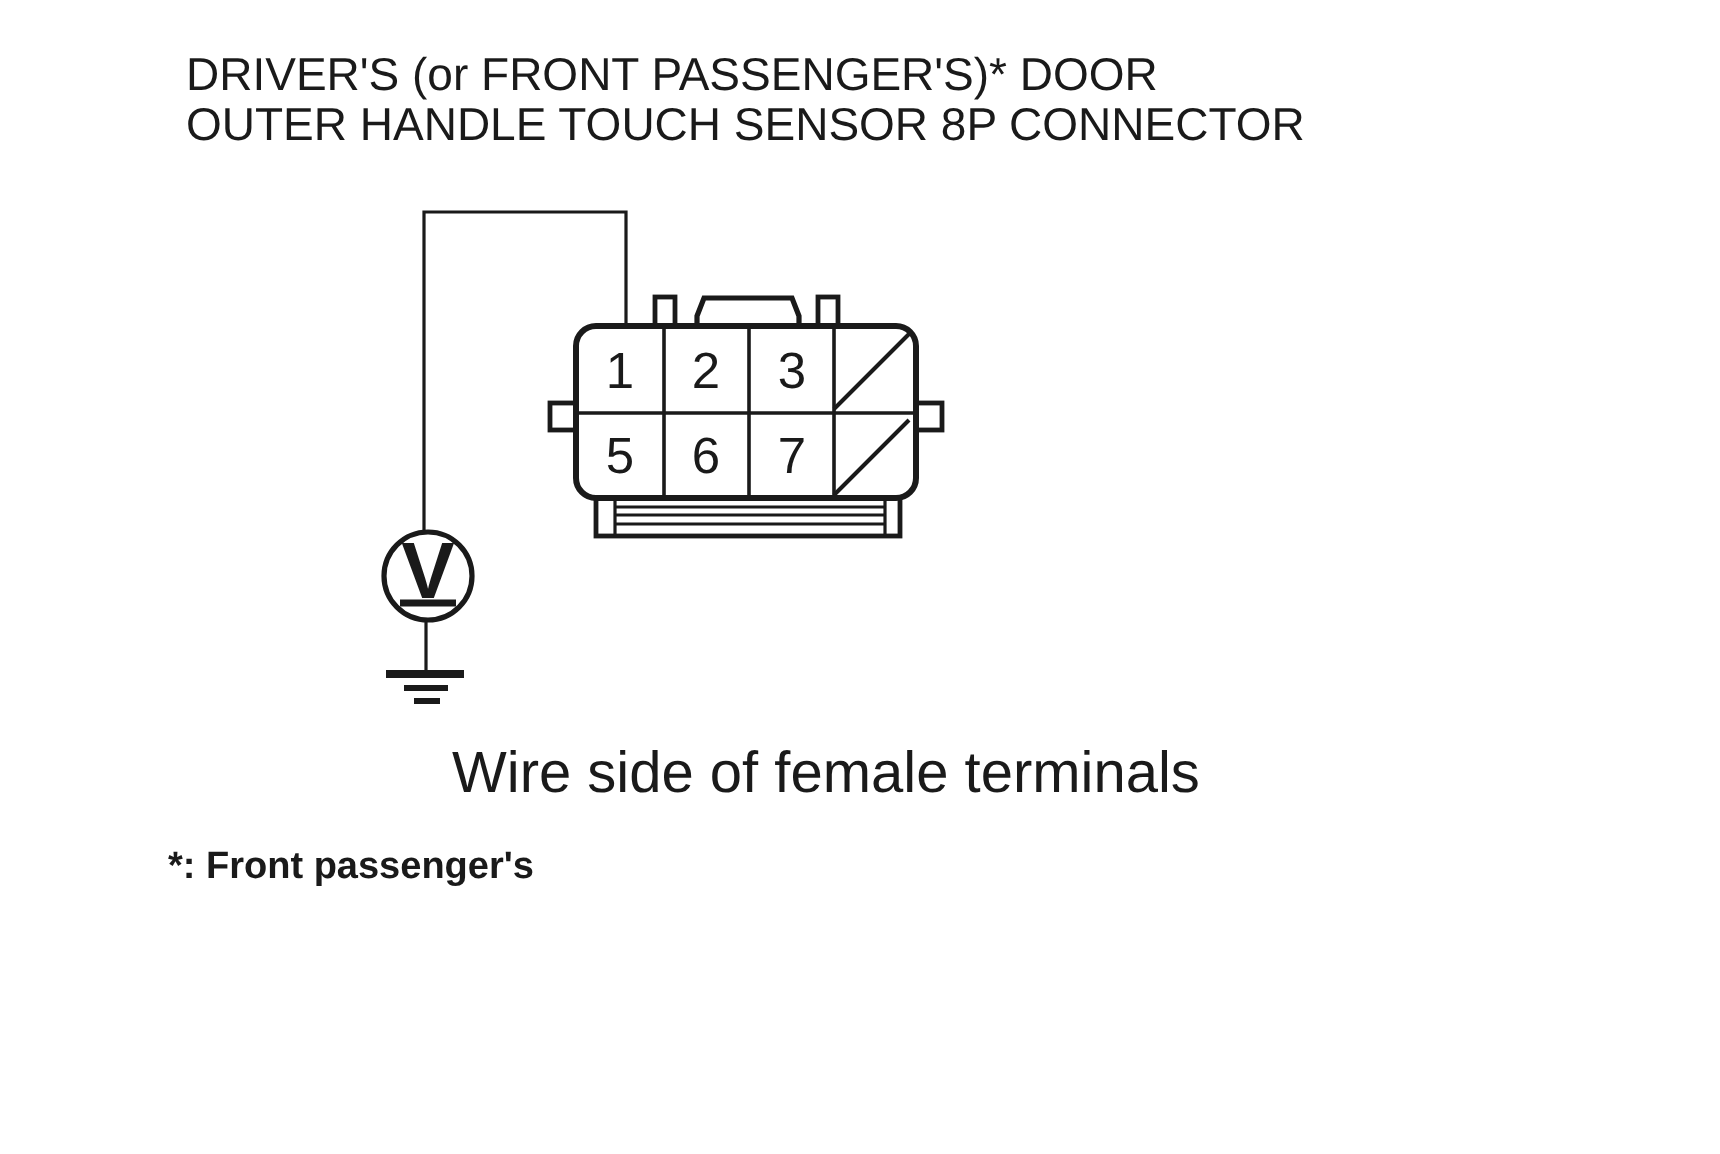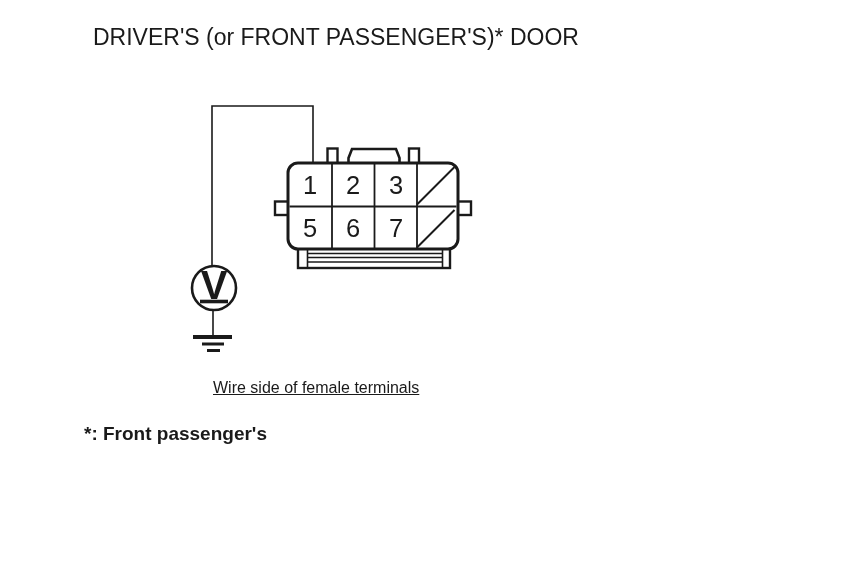--- a/index.html
+++ b/index.html
@@ -24,26 +24,25 @@
   .wire-label {
     position: absolute;
     left: 325px;
     top: 103px;
     font-size: 23px;
     line-height: 24px;
     white-space: nowrap;
   }
   .caption-wire-side {
     position: absolute;
-    left: 213px;
+    left: 226px;
     top: 375px;
-    font-size: 16px;
+    font-size: 29px;
     line-height: 25px;
     white-space: nowrap;
-    text-decoration: underline;
   }
   .footnote {
     position: absolute;
     left: 84px;
     top: 421px;
     font-size: 19px;
     line-height: 25px;
     white-space: nowrap;
     font-weight: bold;
   }
@@ -66,20 +65,21 @@
     fill: #1a1a1a;
   }
 </style>
 </head>
 <body>
 
 <div class="canvas">
 
   <div class="title-block">
     <div>DRIVER'S (or FRONT PASSENGER'S)* DOOR</div>
+    <div>OUTER HANDLE TOUCH SENSOR 8P CONNECTOR</div>
   </div>
 
 
   <svg class="diagram" viewBox="0 0 860 577">
     <g stroke="#1a1a1a" fill="none" stroke-linecap="butt">
 
       <path d="M 313,163 L 313,106 L 212,106 L 212,266" stroke-width="1.6"></path>
 
       <circle cx="214" cy="288" r="22" stroke-width="2.6" fill="#ffffff"></circle>
 

